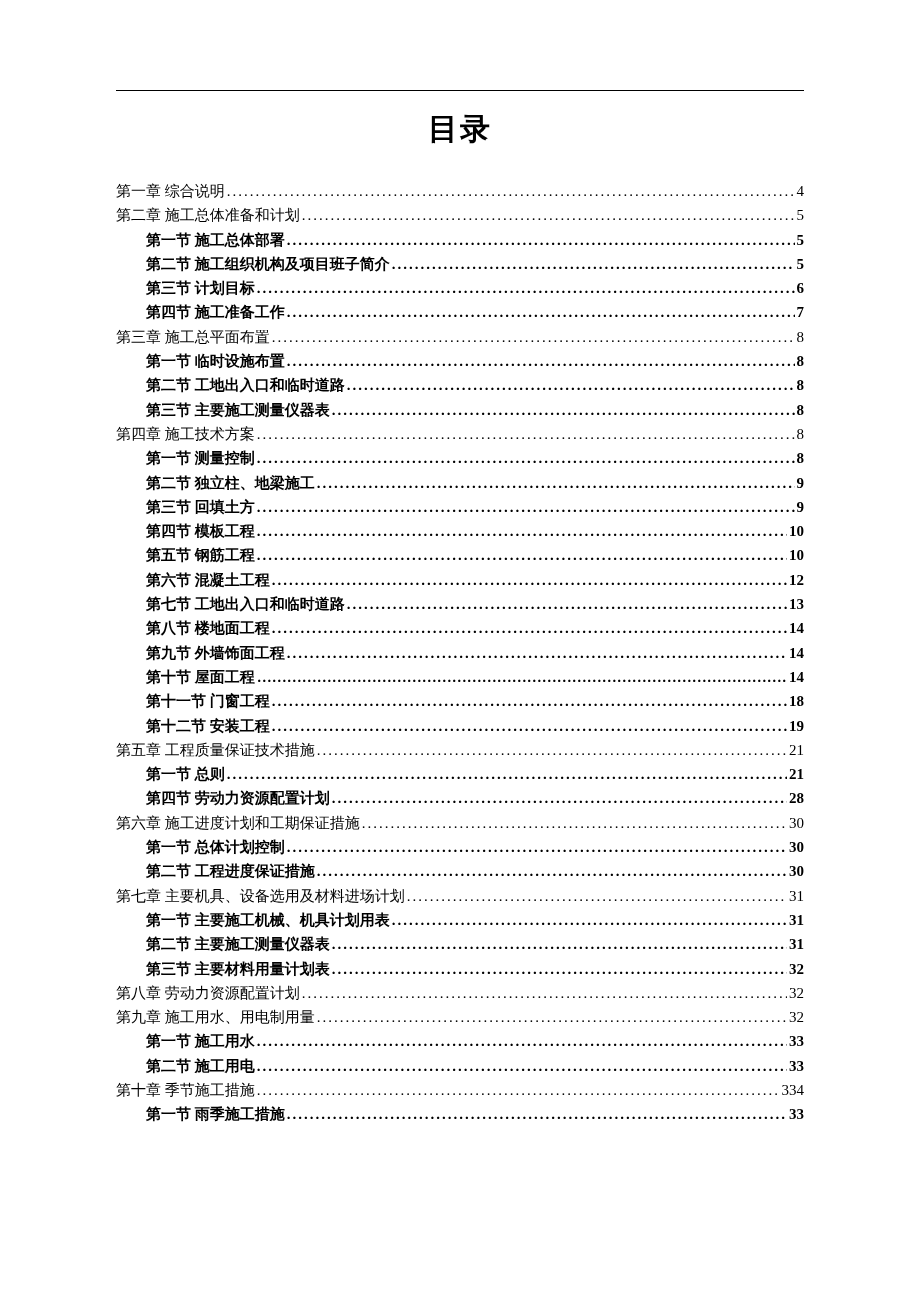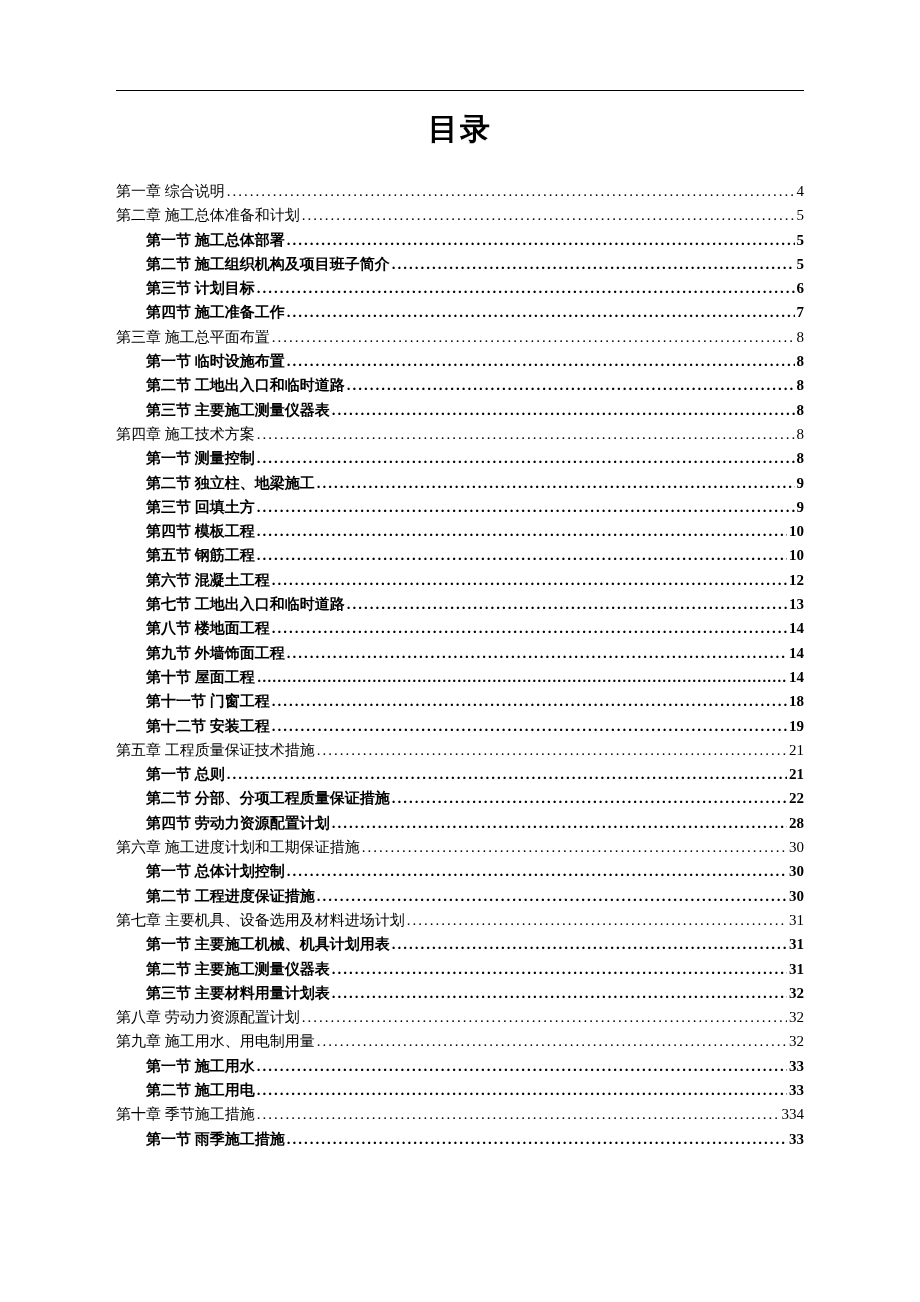--- a/index.html
+++ b/index.html
@@ -193,25 +193,20 @@
         <span class="toc-label">第五章 工程质量保证技术措施</span>
         <span class="toc-leader dots"></span>
         <span class="toc-page">21</span>
       </div>
       <div class="toc-entry level-2">
         <span class="toc-label">第一节 总则</span>
         <span class="toc-leader dots"></span>
         <span class="toc-page">21</span>
       </div>
       <div class="toc-entry level-2">
-        <span class="toc-label">第二节 分部、分项工程质量保证措施</span>
-        <span class="toc-leader dots"></span>
-        <span class="toc-page">22</span>
-      </div>
-      <div class="toc-entry level-2">
         <span class="toc-label">第四节 劳动力资源配置计划</span>
         <span class="toc-leader dots"></span>
         <span class="toc-page">28</span>
       </div>
       <div class="toc-entry level-1">
         <span class="toc-label">第六章 施工进度计划和工期保证措施</span>
         <span class="toc-leader dots"></span>
         <span class="toc-page">30</span>
       </div>
       <div class="toc-entry level-2">

